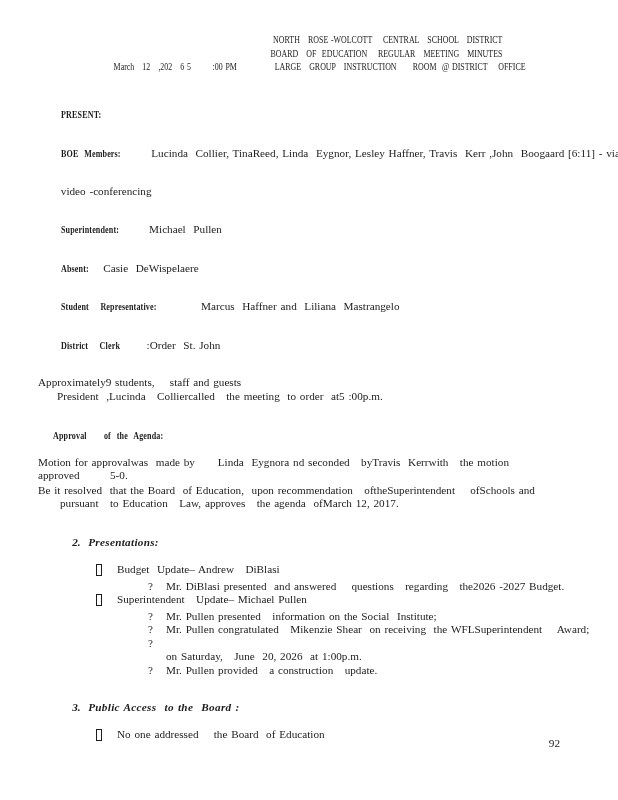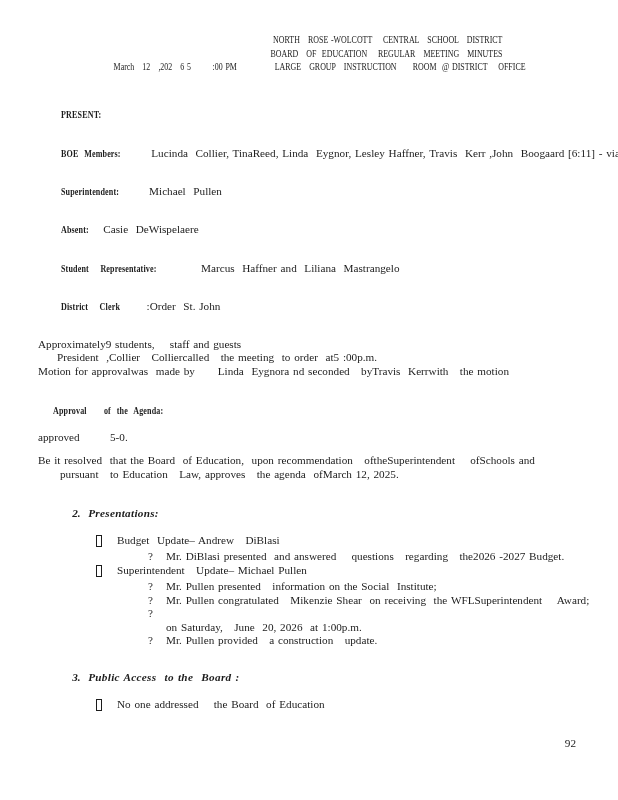--- a/index.html
+++ b/index.html
@@ -20,74 +20,77 @@
   .para{white-space:pre;}
   .attendance{margin:12px 0 0 0;}
   .sec{margin-left:19px;white-space:pre;}
   .sec-top1{margin-top:13px;}
   .sec-top2{margin-top:12px;}
   .sec-top3{margin-top:10px;}
   .num{display:inline-block;width:16px;font-weight:bold;font-style:italic;}
   .stitle{font-weight:bold;font-style:italic;letter-spacing:0.3px;}
   .sec-body{margin-left:19px;white-space:pre;}
   .approval-lbl{margin-top:12px;}
-  .resolved1{margin-top:10px;}
+  .resolved1{margin-top:1px;}
   .resolved2{margin-left:22px;}
   .b1{display:flex;margin-left:58px;}
   .b2{display:flex;margin-left:110px;}
   .bg-wrap{flex:0 0 21px;}
   .bg-box{display:inline-block;width:4px;height:10px;border:1px solid #1c1c1c;margin-top:1px;}
   .q-glyph{flex:0 0 18px;}
   .btext{white-space:pre;}
-  .page-num{position:absolute;right:42px;bottom:50px;}
+  .page-num{position:absolute;right:58px;bottom:50px;}
 </style>
 </head>
 <body>
 
 <div class="page">
 
   <div class="header">
     <span class="h-line">NORTH   ROSE -WOLCOTT    CENTRAL   SCHOOL   DISTRICT</span>
     <span class="h-line">BOARD   OF  EDUCATION    REGULAR   MEETING   MINUTES</span>
     <span class="h-line">March   12   ,202   6 5        :00 PM              LARGE   GROUP   INSTRUCTION      ROOM  @ DISTRICT    OFFICE</span>
   </div>
 
   <div class="present">
     <div class="p-row">
       <span class="cond">PRESENT:</span>
     </div>
     <div class="p-row">
       <span class="cond">BOE  Members:</span><span>  Lucinda  Collier, TinaReed, Linda  Eygnor, Lesley Haffner, Travis  Kerr ,John  Boogaard [6:11] - via</span>
     </div>
     <div class="p-row">
+      <span>video -conferencing</span>
+    </div>
+    <div class="p-row">
       <span class="cond">Superintendent:</span><span>  Michael  Pullen</span>
     </div>
     <div class="p-row">
       <span class="cond">Absent:</span><span> Casie  DeWispelaere</span>
     </div>
     <div class="p-row">
       <span class="cond">Student    Representative:</span><span>  Marcus  Haffner and  Liliana  Mastrangelo</span>
     </div>
     <div class="p-row">
       <span class="cond">District    Clerk</span><span> :Order  St. John</span>
     </div>
   </div>
 
   <div class="para attendance">Approximately9 students,    staff and guests</div>
 
-  <div class="sec-body">President  ,Collier   Colliercalled   the meeting  to order  at5 :00p.m.</div>
+  <div class="sec-body">President  ,Lucinda   Colliercalled   the meeting  to order  at5 :00p.m.</div>
 
-  <div class="para">Motion for approvalwas  made by      Linda  Eygnora nd seconded   byTravis  Kerrwith   the motion</div>
   <div class="para approval-lbl">
     <span class="cond">Approval      of  the  Agenda:</span>
   </div>
+  <div class="para">Motion for approvalwas  made by      Linda  Eygnora nd seconded   byTravis  Kerrwith   the motion</div>
   <div class="para">approved        5-0.</div>
 
   <div class="para resolved1">Be it resolved  that the Board  of Education,  upon recommendation   oftheSuperintendent    ofSchools and</div>
-  <div class="para resolved2">pursuant   to Education   Law, approves   the agenda  ofMarch 12, 2025.</div>
+  <div class="para resolved2">pursuant   to Education   Law, approves   the agenda  ofMarch 12, 2017.</div>
 
   <div class="sec sec-top2">
     <span class="num">2.</span><span class="stitle">Presentations:</span>
   </div>
   <div class="b1">
     <span class="bg-wrap"><span class="bg-box"></span></span>
     <span class="btext">Budget  Update– Andrew   DiBlasi</span>
   </div>
   <div class="b2">
     <span class="q-glyph">?</span>

